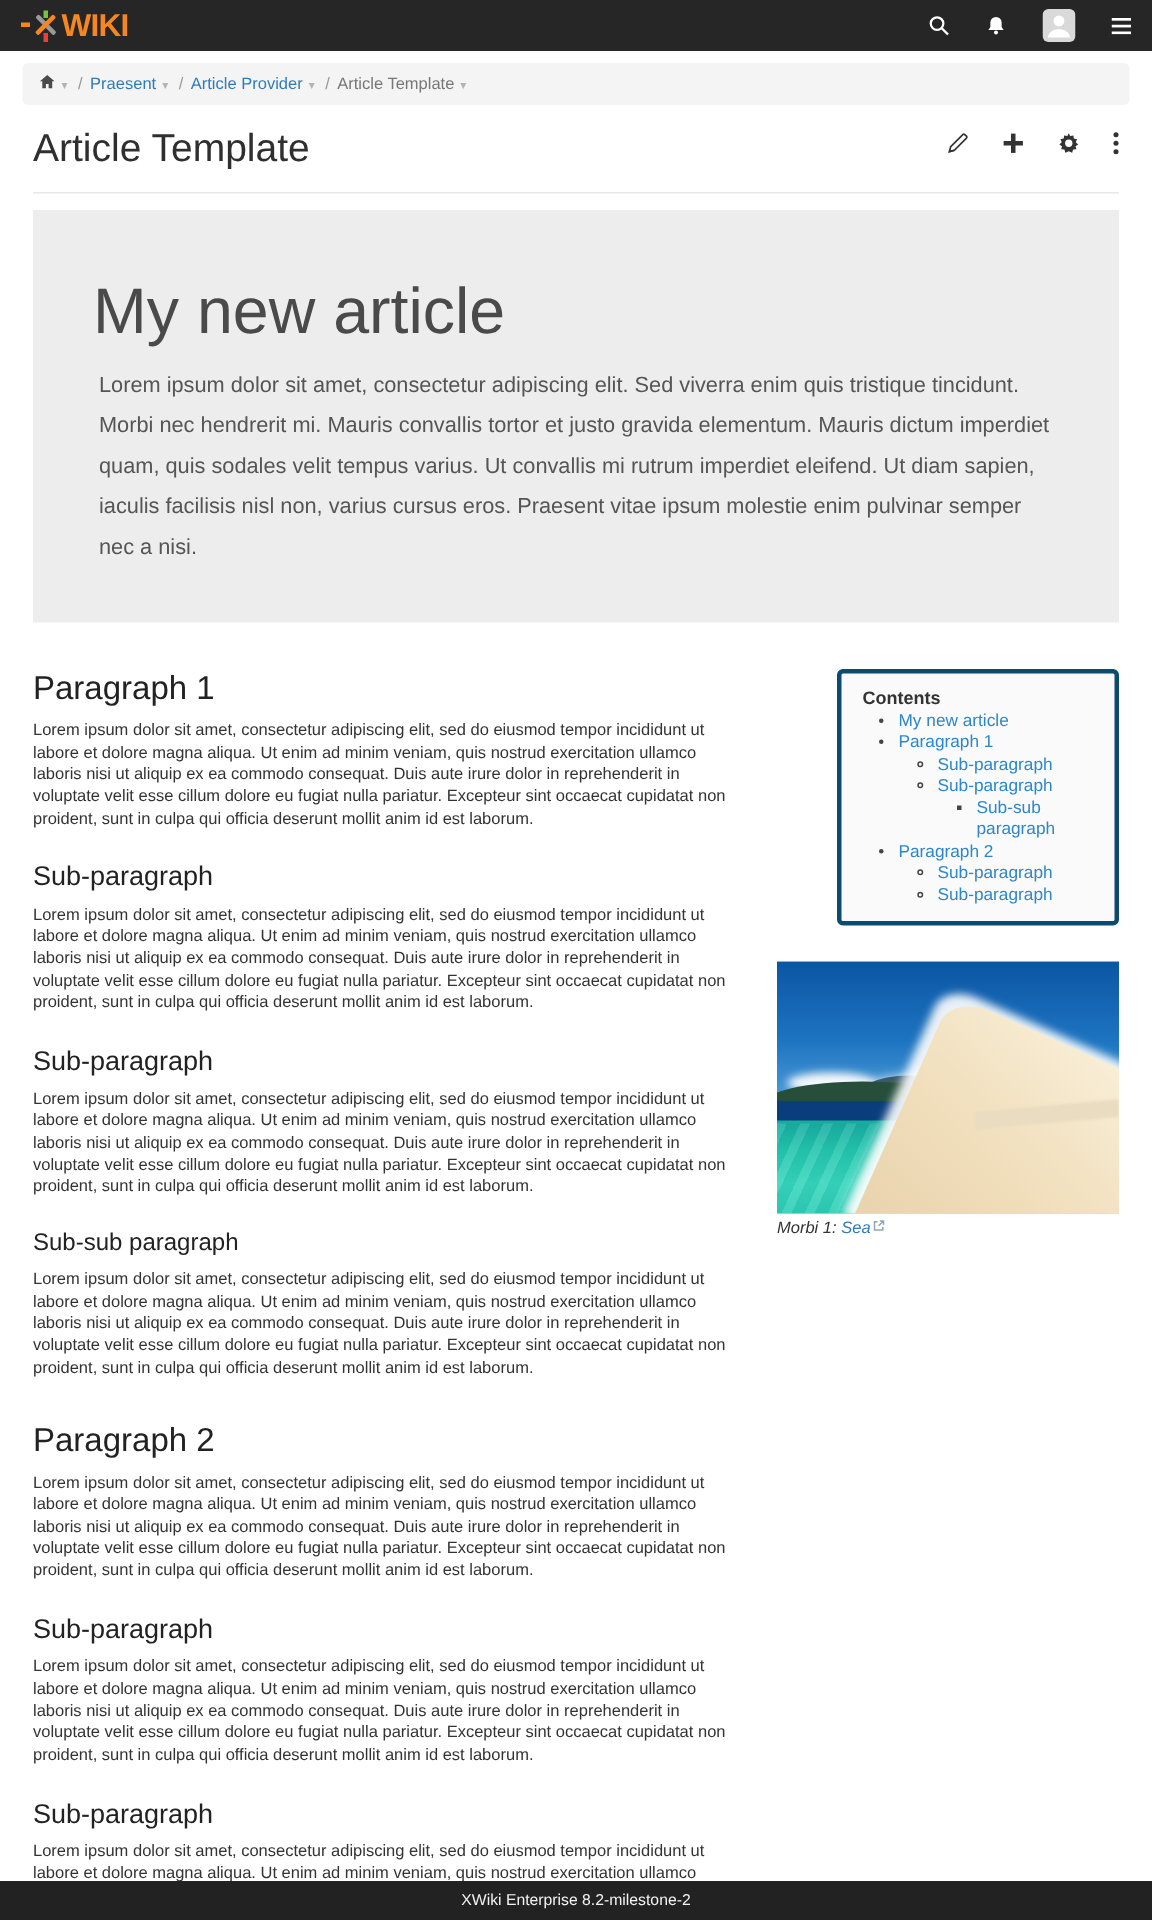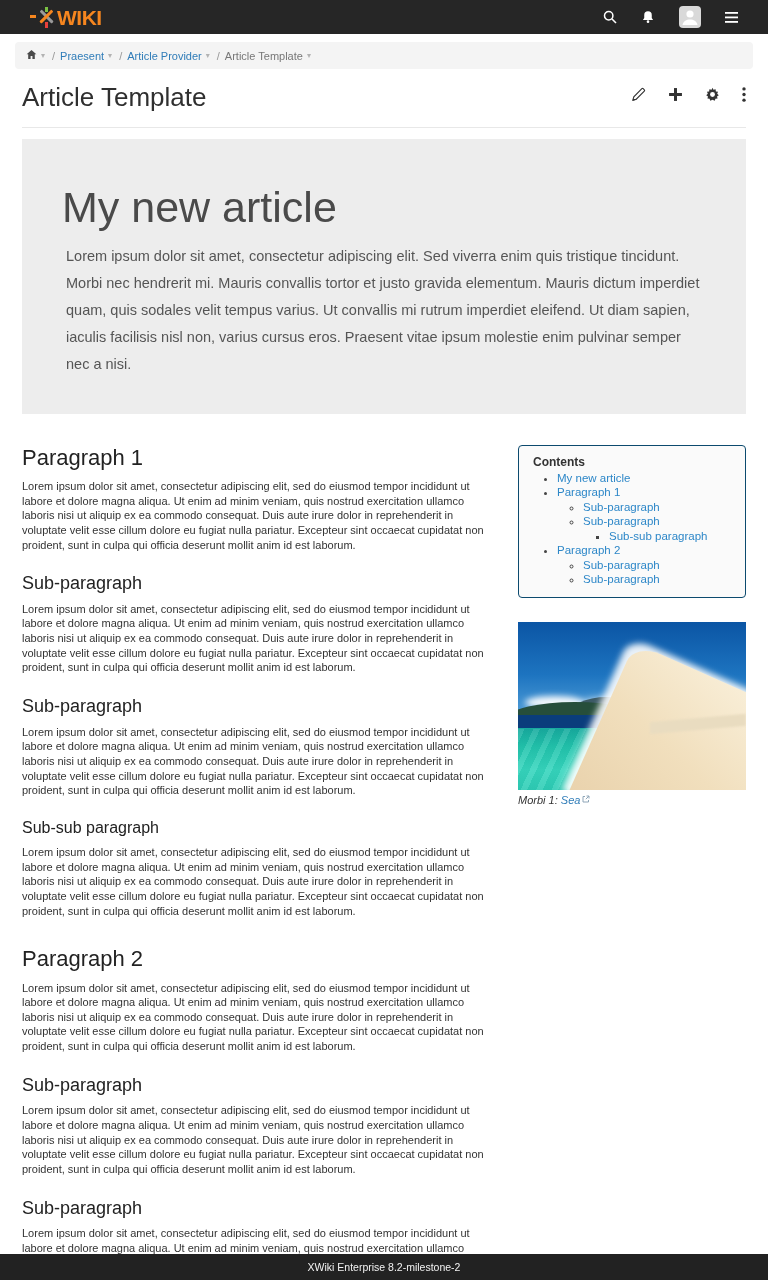--- a/index.html
+++ b/index.html
@@ -6,21 +6,21 @@
     --accent:#f6861f; --link:#2f7cb8; --navbar-bg:#262626; --hero-bg:#ededed;
     --text:#333; --muted:#999; --border:#e3e3e3;
   }
   *{box-sizing:border-box;}
   html,body{margin:0;padding:0;}
   body{
     width:768px;height:1280px;position:relative;overflow:hidden;
     background:#fff;font-family:"Liberation Sans","DejaVu Sans",sans-serif;color:var(--text);
   }
   
-  .navbar{height:34px;background:var(--navbar-bg);display:flex;align-items:center;padding:0 30px;text-align:center;}
+  .navbar{height:34px;background:var(--navbar-bg);display:flex;align-items:center;padding:0 14px;text-align:center;}
   .logo{display:flex;align-items:center;cursor:pointer;}
   .logo-x{position:relative;width:27px;height:24px;}
   .lx-bar{position:absolute;width:17px;height:3.4px;border-radius:1px;top:10px;left:8px;}
   .lx-orange{background:var(--accent);transform:rotate(-45deg);}
   .lx-gray{background:#9a9a9a;transform:rotate(45deg);}
   .lx-dash{position:absolute;left:0;top:10px;width:6px;height:3.4px;background:var(--accent);}
   .lx-green{position:absolute;left:14.5px;top:1.5px;width:3.2px;height:5.5px;background:#7ac143;}
   .lx-red{position:absolute;left:14.5px;top:17px;width:3.2px;height:5.5px;background:#e8413c;}
   .logo-text{color:var(--accent);font-size:21px;font-weight:bold;letter-spacing:-0.5px;line-height:1;}
   .nav-icons{margin-left:auto;display:flex;align-items:center;gap:24px;}
@@ -48,21 +48,21 @@
   
   .columns{display:flex;gap:24px;margin-top:31px;align-items:flex-start;}
   .left{flex:1;min-width:0;}
   .left h2{font-size:22px;font-weight:400;color:#222;margin:28px 0 9px;line-height:1.15;}
   .left h3{font-size:18px;font-weight:400;color:#222;margin:21px 0 8px;line-height:1.15;}
   .left h4{font-size:16px;font-weight:500;color:#222;margin:21px 0 8px;line-height:1.15;}
   .left > :first-child{margin-top:0;}
   .sec-body{font-size:11px;line-height:1.33;color:#333;margin:0 0 6px;}
   .right{width:228px;flex:0 0 228px;}
   
-  .toc-box{border:1px solid #0c4a6e;border-radius:4px;background:#fafafa;padding:9px 4px 10px 14px;}
+  .toc-box{border:3px solid #0c4a6e;border-radius:4px;background:#fafafa;padding:9px 4px 10px 14px;margin-left:40px;}
   .toc-title{font-size:12px;font-weight:bold;color:#333;margin:0 0 2px;}
   .toc-box ul{margin:0;padding-left:24px;font-size:11.5px;}
   .toc-box ul ul{padding-left:26px;list-style:circle;}
   .toc-box ul ul ul{list-style:square;}
   .toc-box li{line-height:14.5px;margin:0;color:#444;}
   .toc-box a{color:#2d87c8;text-decoration:none;cursor:pointer;}
   
   .figure{margin-top:24px;}
   .figure.second{margin-top:7px;}
   .fig-art{width:228px;height:168px;position:relative;overflow:hidden;background:#2ed0ba;}

